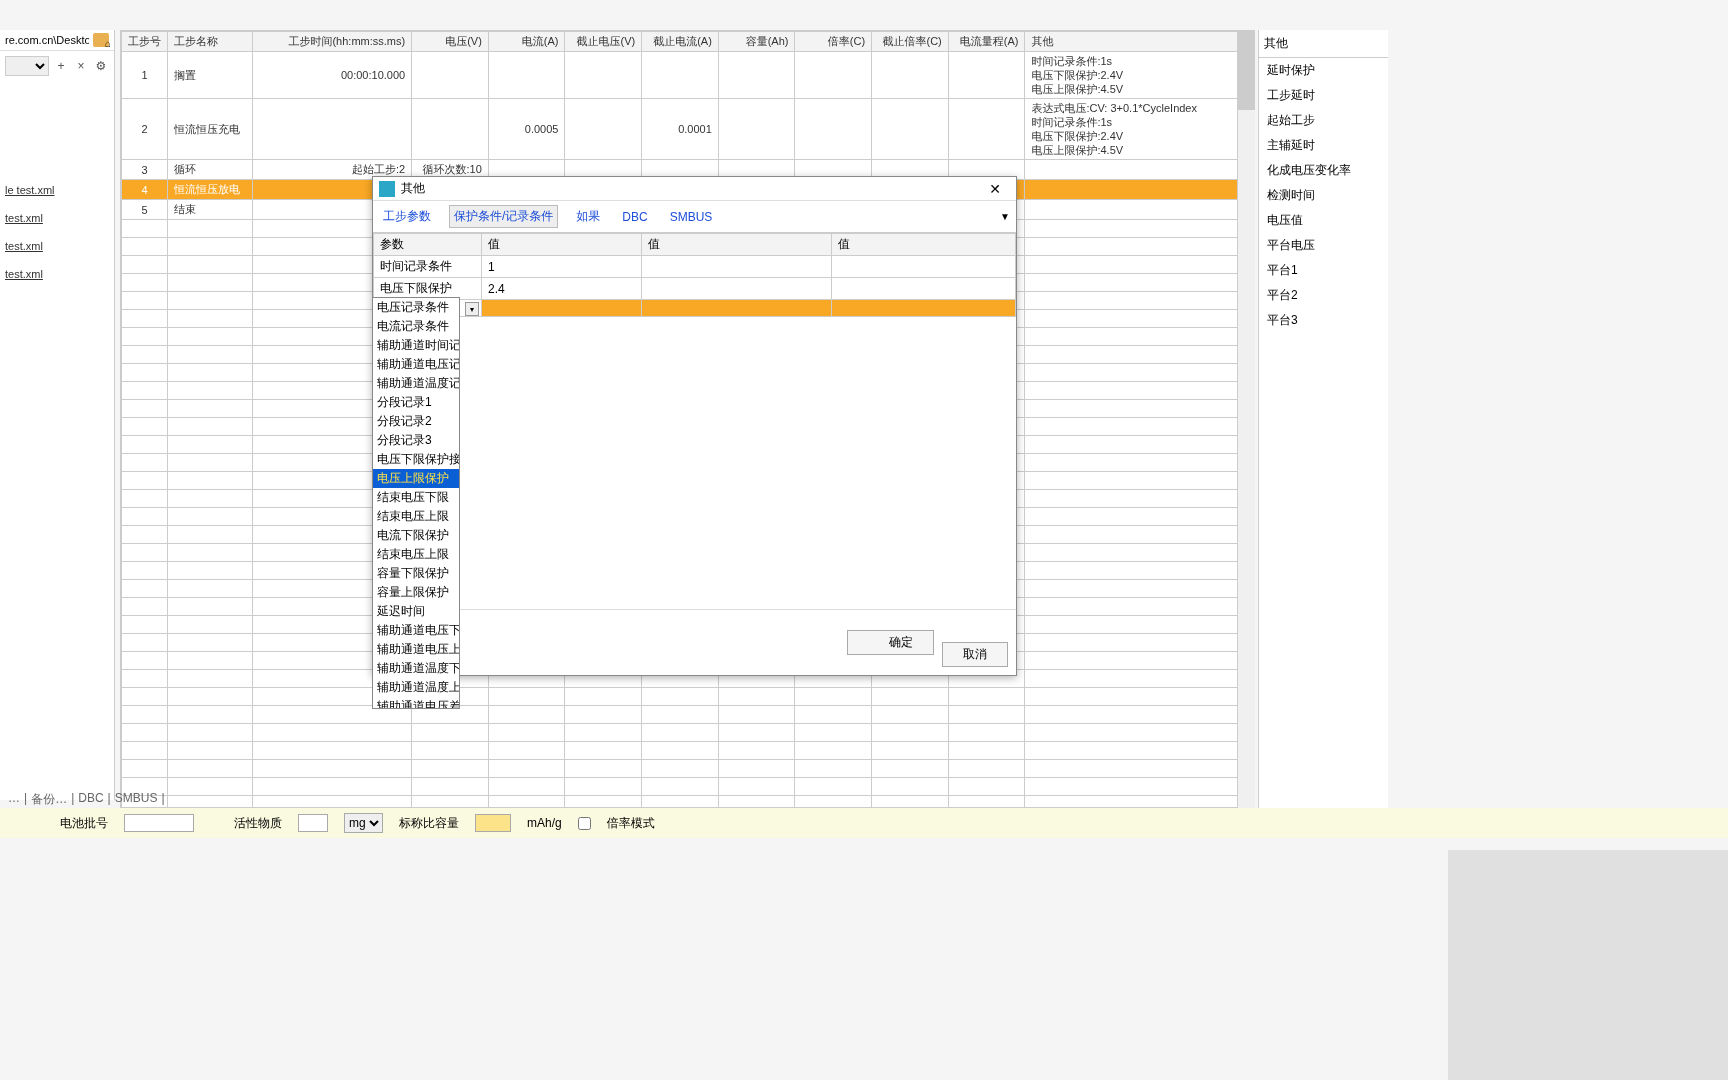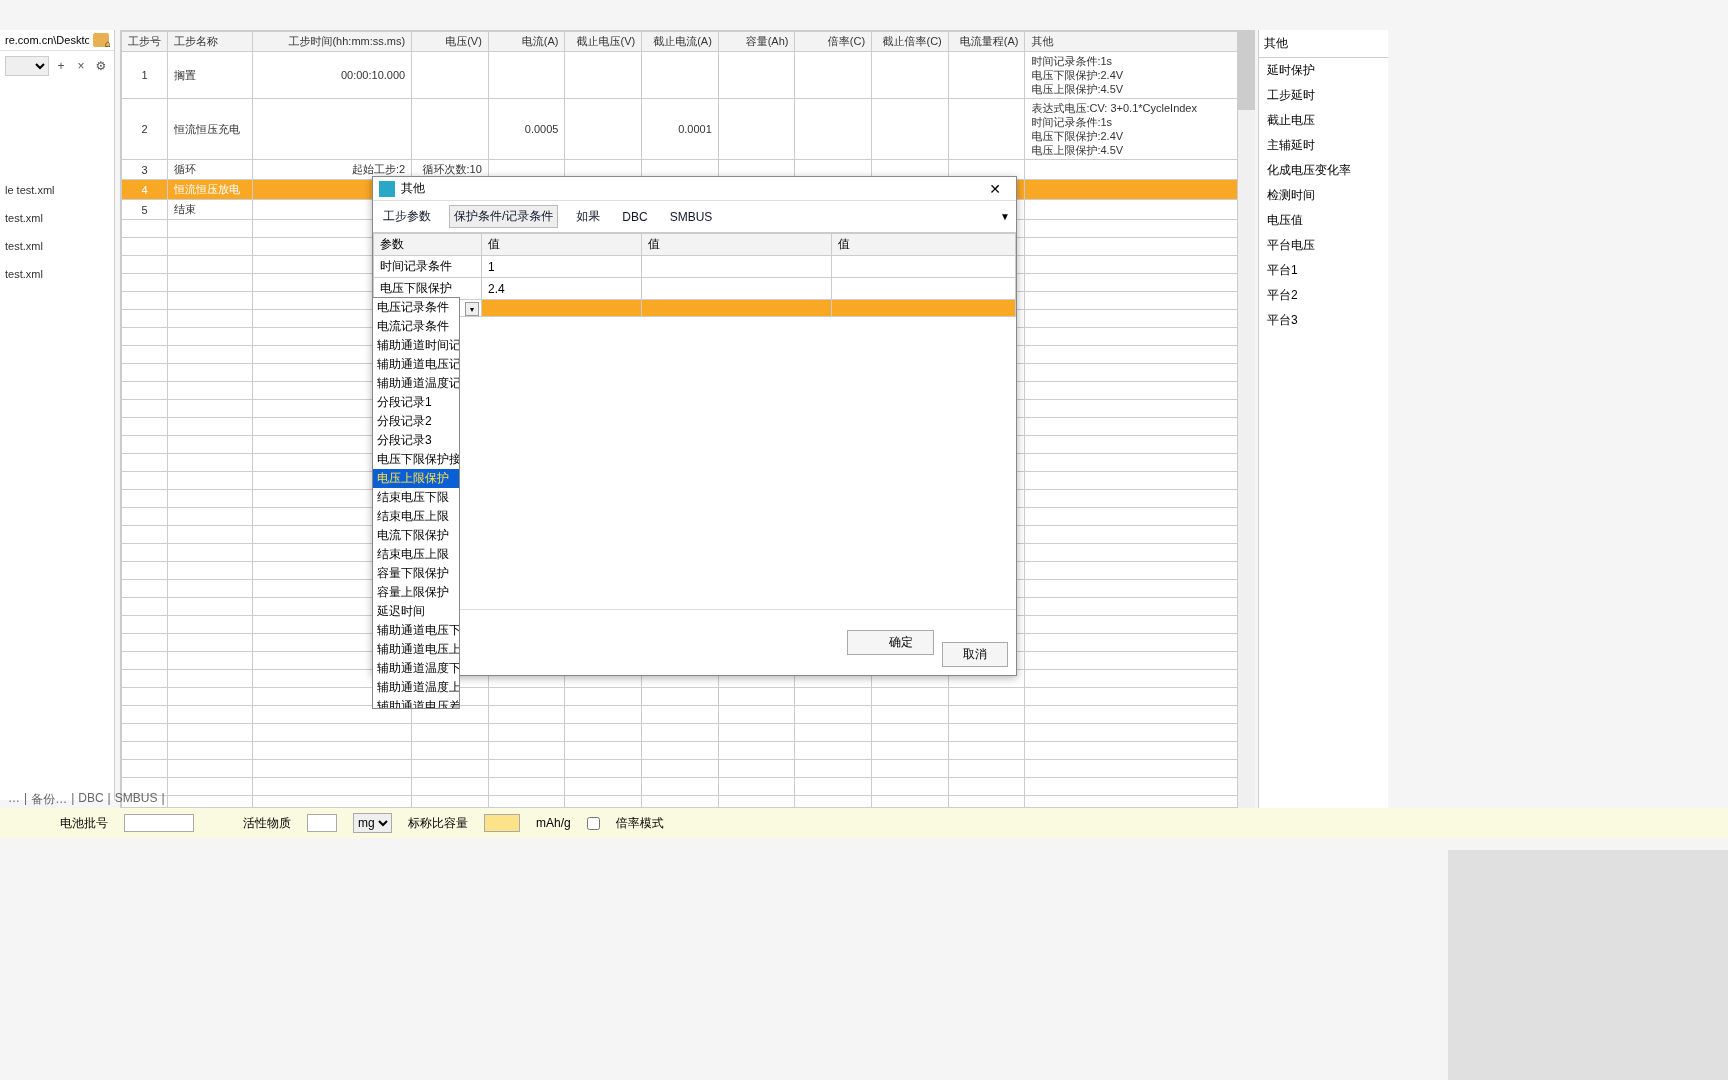--- a/index.html
+++ b/index.html
@@ -7,21 +7,21 @@
 
 
 .left-sidebar { position: absolute; left: 0; top: 30px; width: 115px; height: 770px; background: #fff; border-right: 1px solid #ccc; }
 .sidebar-header { display: flex; align-items: center; padding: 3px 5px; border-bottom: 1px solid #ddd; }
 .sidebar-header span { flex: 1; font-size: 11px; color: #000; overflow: hidden; }
 .folder-icon { width: 16px; height: 14px; background: #e8b050; border-radius: 2px; margin-left: 4px; }
 .sidebar-row2 { display: flex; align-items: center; padding: 5px; gap: 4px; }
 .sidebar-select { flex: 1; height: 20px; border: 1px solid #ccc; }
 .sidebar-btn { width: 16px; height: 16px; display: flex; align-items: center; justify-content: center; color: #555; cursor: pointer; }
 .file-list { padding: 5px 0; }
-.file-item { padding: 8px 5px; font-size: 11px; color: #333; cursor: pointer; }
+.file-item { padding: 8px 5px; font-size: 11px; color: #333; cursor: pointer; text-decoration: underline; }
 
 .pin-close { position: absolute; left: 105px; top: 38px; font-size: 10px; }
 
 
 .main-table-wrapper { position: absolute; left: 120px; top: 30px; width: 1120px; height: 778px; background: #fff; border: 1px solid #ccc; overflow: hidden; }
 .main-table { width: 100%; border-collapse: collapse; }
 .main-table th, .main-table td { border: 1px solid #ccc; padding: 2px 4px; text-align: center; height: 18px; font-size: 11px; color: #333; }
 .main-table th { background: #f4f3f3; font-weight: normal; }
 .main-table .col-step { width: 42px; }
 .main-table .col-name { width: 78px; text-align: left; padding-left: 6px; }
@@ -40,21 +40,21 @@
 .right-panel-item { padding: 4px 8px; font-size: 12px; }
 
 
 .modal { position: absolute; left: 372px; top: 176px; width: 645px; height: 500px; background: #fff; border: 1px solid #888; box-shadow: 0 2px 8px rgba(0,0,0,0.3); }
 .modal-title { display: flex; align-items: center; padding: 3px 6px; background: #fff; border-bottom: 1px solid #ddd; }
 .modal-title-icon { width: 16px; height: 16px; background: #2aa7c7; margin-right: 6px; }
 .modal-title-text { flex: 1; font-size: 12px; }
 .modal-close { width: 30px; text-align: center; cursor: pointer; font-size: 14px; }
 
 .modal-tabs { display: flex; align-items: center; border-bottom: 1px solid #ccc; background: #fff; padding: 4px 6px; gap: 14px; }
-.modal-tab { font-size: 12px; color: #0f172a; cursor: pointer; padding: 2px 4px; }
+.modal-tab { font-size: 12px; color: #1d4ed8; cursor: pointer; padding: 2px 4px; }
 .modal-tab.selected { background: #eee; border: 1px solid #bbb; }
 .modal-tab-arrow { margin-left: auto; font-size: 10px; }
 
 .param-table { width: 100%; border-collapse: collapse; }
 .param-table th, .param-table td { border: 1px solid #ccc; padding: 2px 6px; text-align: left; height: 17px; font-size: 12px; background: #fff; }
 .param-table th { background: #f4f3f3; font-weight: normal; }
 .param-table tr.new-row td { background: #f9a825; }
 .param-table tr.new-row td:first-child { background: #fff; position: relative; }
 .param-dd-cell { position: relative; }
 .param-dd-arrow { position: absolute; right: 2px; top: 2px; width: 14px; height: 14px; border: 1px solid #999; background: #eee; display: flex; align-items: center; justify-content: center; font-size: 8px; }
@@ -670,21 +670,21 @@
 </div>
 <div class="vscroll">
     <div class="vscroll-thumb"></div>
   </div>
 
 <div class="right-panel">
   <div class="right-panel-header">其他</div>
   <div id="right-panel-items">
       <div class="right-panel-item">延时保护</div>
       <div class="right-panel-item">工步延时</div>
-      <div class="right-panel-item">截止电压</div>
+      <div class="right-panel-item">起始工步</div>
       <div class="right-panel-item">主辅延时</div>
       <div class="right-panel-item">化成电压变化率</div>
       <div class="right-panel-item">检测时间</div>
       <div class="right-panel-item">电压值</div>
       <div class="right-panel-item">平台电压</div>
       <div class="right-panel-item">平台1</div>
       <div class="right-panel-item">平台2</div>
       <div class="right-panel-item">平台3</div>
     </div>
 </div>
@@ -777,21 +777,21 @@
     <span>|</span>
     <span>DBC</span>
     <span>|</span>
     <span>SMBUS</span>
     <span>|</span>
   </div>
 
 <div class="bottom-strip">
   <span class="lbl">电池批号</span>
   <input class="txt" style="">
-  <span class="lbl" style="margin-left:33px;">活性物质</span>
+  <span class="lbl" style="margin-left:24px;">活性物质</span>
   <input class="txt" style="width: 30px;">
   <select><option>mg</option></select>
   <span class="lbl">标称比容量</span>
   <input class="txt yellow" style="">
   <span class="lbl">mAh/g</span>
   <input type="checkbox" style="">
   <span class="lbl">倍率模式</span>
 </div>
 
 <div class="camera-box"></div>

